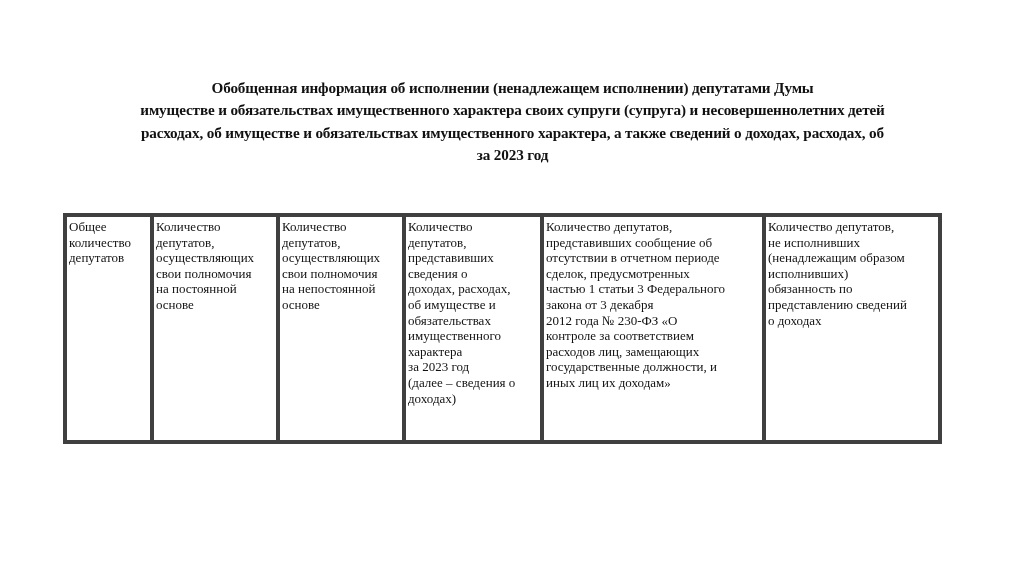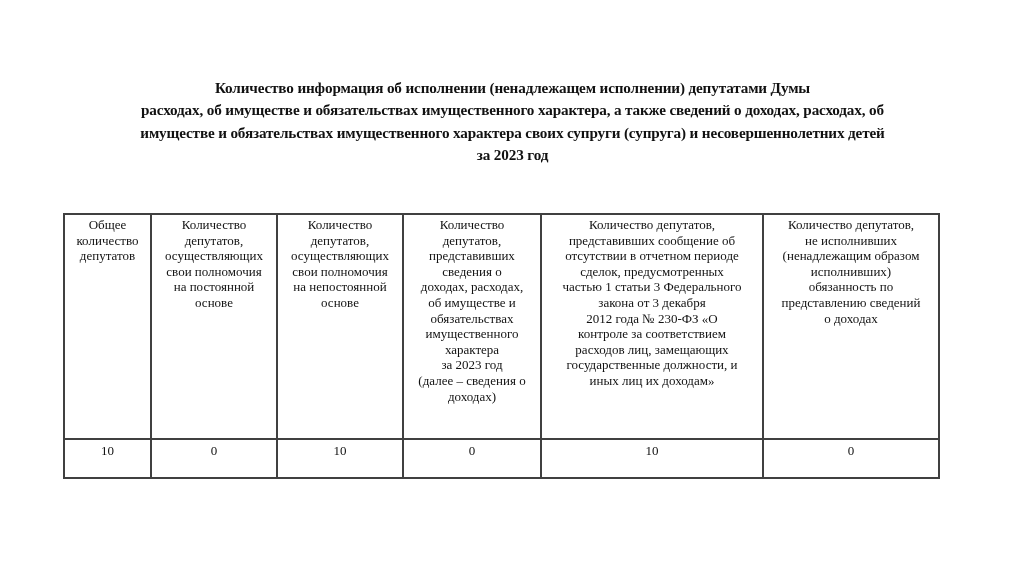--- a/index.html
+++ b/index.html
@@ -10,33 +10,33 @@
     text-align: center; font-weight: bold; font-size: 15.2px; line-height: 22.3px;
     letter-spacing: -0.15px;
   }
   .title span { display: block; white-space: nowrap; }
   table.report {
     position: absolute; left: 63px; top: 213px;
     border-collapse: collapse; table-layout: fixed;
     font-size: 13px; line-height: 15.6px;
   }
   table.report td {
-    border: 2px solid #404040; vertical-align: top; text-align: center;
+    border: 4px solid #404040; vertical-align: top; text-align: left;
     padding: 2px 2px 0 2px; white-space: pre-line;
   }
   tr.hdr td { height: 221px; }
   tr.vals td { height: 34px; padding-top: 3px; }
 </style>
 </head>
 <body>
 
 <div class="title">
-  <span>Количество информация об исполнении (ненадлежащем исполнении) депутатами Думы</span>
+  <span>Обобщенная информация об исполнении (ненадлежащем исполнении) депутатами Думы</span>
+  <span>имуществе и обязательствах имущественного характера своих супруги (супруга) и несовершеннолетних детей</span>
   <span>расходах, об имуществе и обязательствах имущественного характера, а также сведений о доходах, расходах, об</span>
-  <span>имуществе и обязательствах имущественного характера своих супруги (супруга) и несовершеннолетних детей</span>
   <span>за 2023 год</span>
 </div>
 
 <table class="report">
   <colgroup>
     <col style="width:87px">
     <col style="width:126px">
     <col style="width:126px">
     <col style="width:138px">
     <col style="width:222px">
@@ -83,22 +83,14 @@
 государственные должности, и
 иных лиц их доходам»</td>
     <td>Количество депутатов,
 не исполнивших
 (ненадлежащим образом
 исполнивших)
 обязанность по
 представлению сведений
 о доходах</td>
   </tr>
-  <tr class="vals">
-    <td>10</td>
-    <td>0</td>
-    <td>10</td>
-    <td>0</td>
-    <td>10</td>
-    <td>0</td>
-  </tr>
 </tbody>
   </table>
 
 </body></html>

